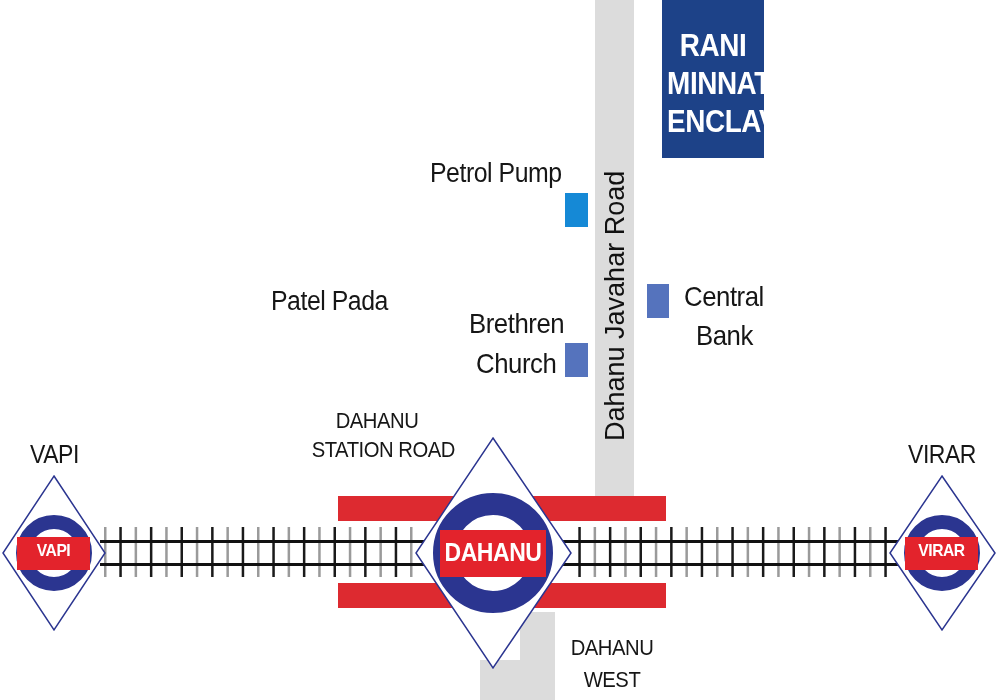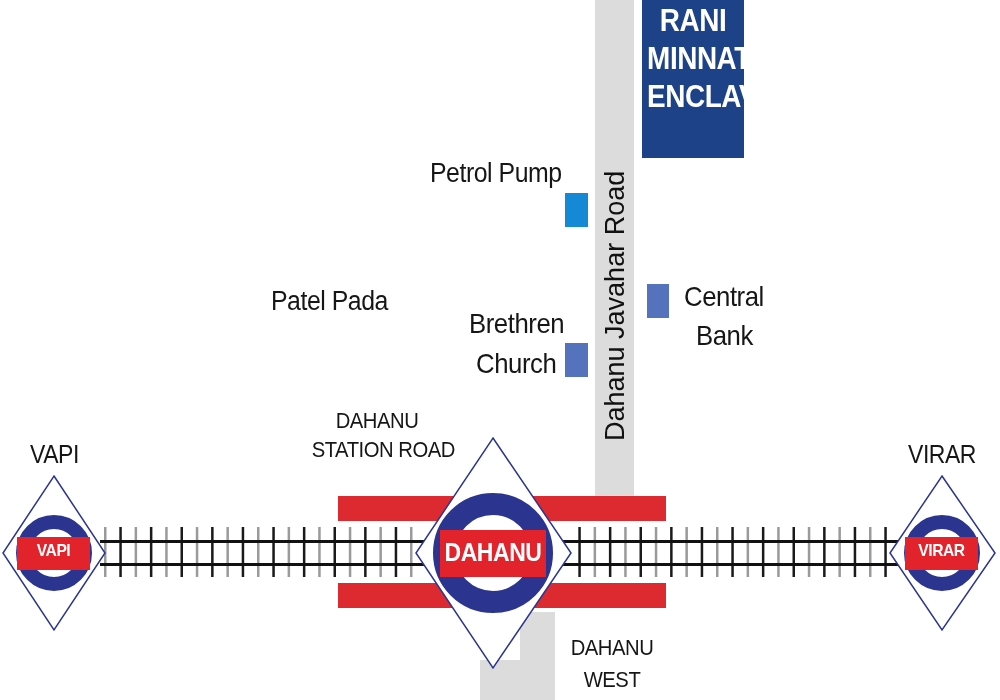--- a/index.html
+++ b/index.html
@@ -97,21 +97,21 @@
     </g>
   </svg>
 
   <div class="lbl center" style="left:17px; top:541px; width:73px; font-size:17px; color:#fff; font-weight:bold;">VAPI</div>
   <div class="lbl center" style="left:440px; top:538px; width:106px; font-size:25px; color:#fff; font-weight:bold;">DAHANU</div>
   <div class="lbl center" style="left:905px; top:541px; width:73px; font-size:17px; color:#fff; font-weight:bold;">VIRAR</div>
 
   <div class="lbl" style="left:30px; top:440px; font-size:25px;">VAPI</div>
   <div class="lbl" style="left:908px; top:440px; font-size:25px;">VIRAR</div>
 
-  <div class="block" style="left:642px; top:0px; width:102px; height:158px; padding-top:2px; box-sizing:border-box;">
+  <div class="block" style="left:662px; top:0px; width:102px; height:158px; padding-top:27px; box-sizing:border-box;">
     <span>RANI</span>
     <span>MINNAT</span>
     <span>ENCLAVE</span>
   </div>
 
   <div class="road-text" style="left:600px; top:441px; transform: rotate(-90deg);">Dahanu Javahar Road</div>
 
   <div class="lbl" style="left:430px; top:158px; font-size:27px;">Petrol Pump</div>
   <div class="marker" style="left:565px; top:193px; width:23px; height:34px; background:#1589d6;"></div>
 

